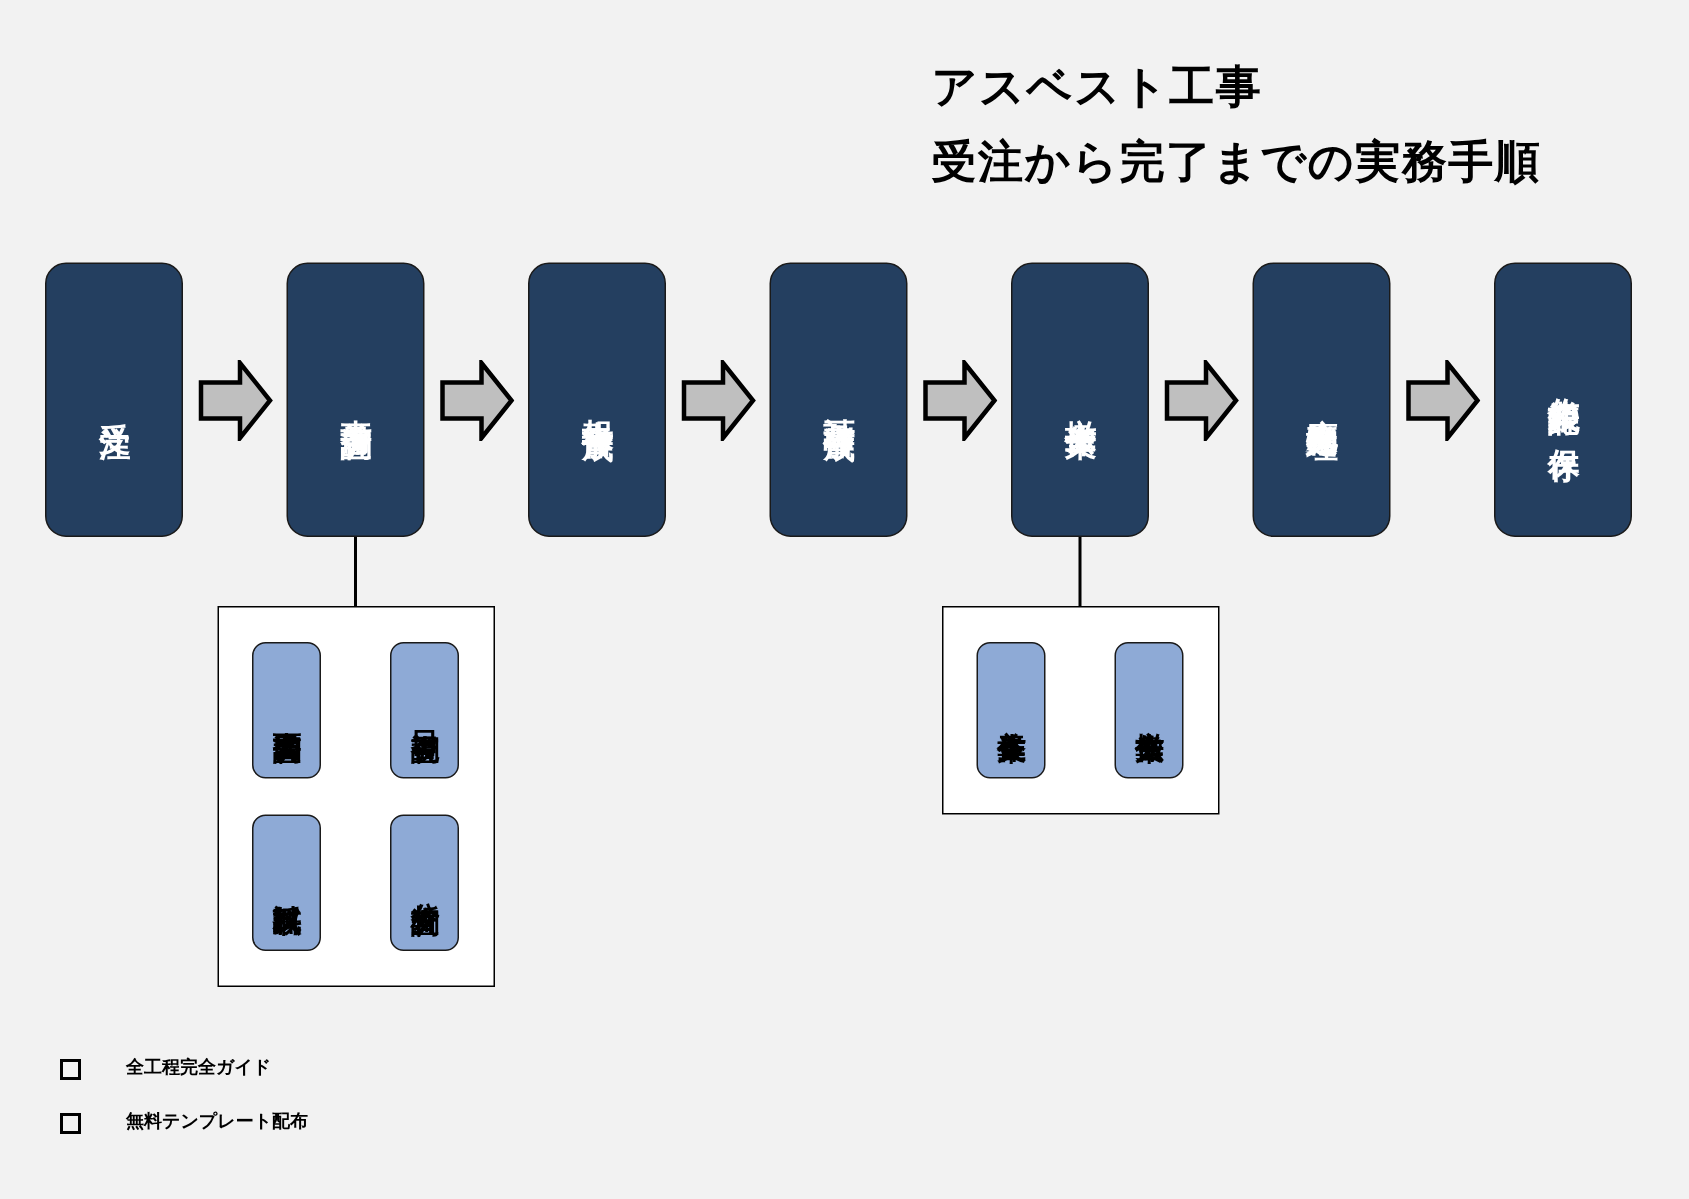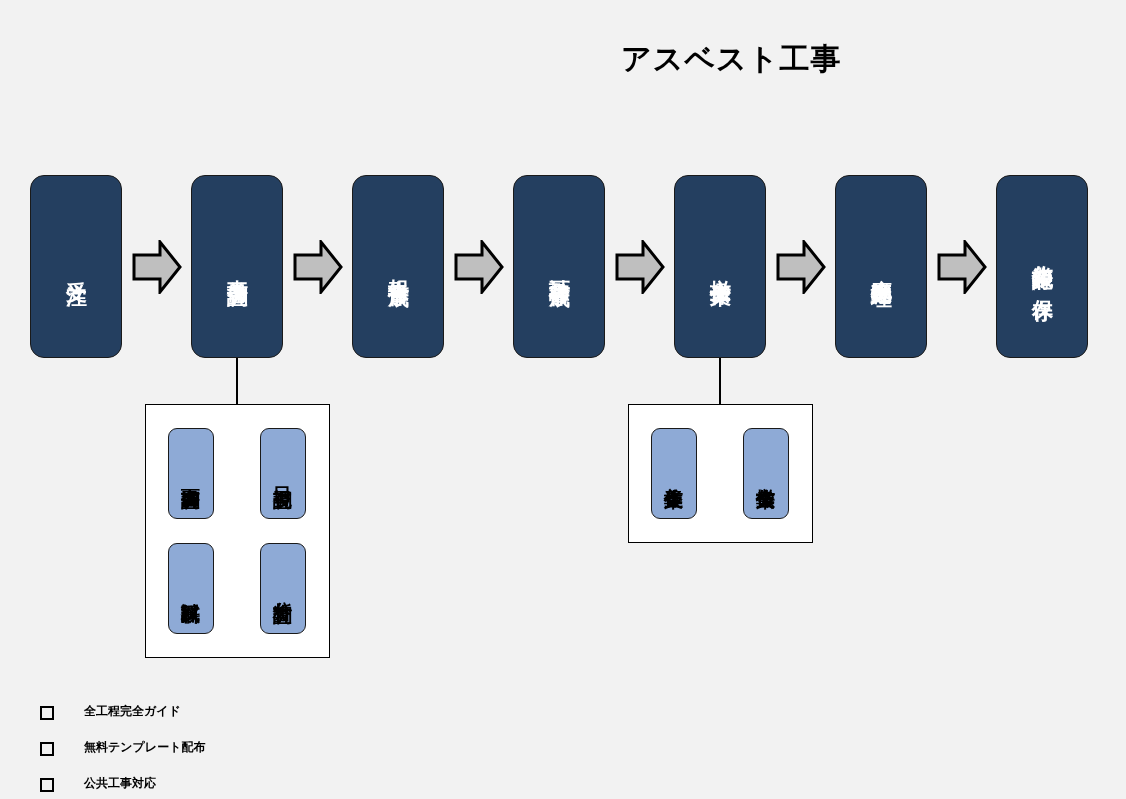--- a/index.html
+++ b/index.html
@@ -47,20 +47,21 @@
     .bullet-row .box {
       width: 14px; height: 14px; border: 2px solid #000; box-sizing: border-box;
       margin-right: 30px; margin-left: 2px;
     }
   </style>
 </head>
 <body>
 
 <div class="title">
   <div>アスベスト工事</div>
+  <div>受注から完了までの実務手順</div>
 </div>
 
 <div class="step" style="left:30px">
   <span class="vtext">受注</span>
 </div>
 <div class="step" style="left:191px">
   <span class="vtext">事前調査</span>
 </div>
 <div class="step" style="left:352px">
   <span class="vtext">報告書作成</span>
@@ -125,17 +126,13 @@
 
 <div class="bullets">
   <div class="bullet-row">
     <span class="box"></span>
     <span>全工程完全ガイド</span>
   </div>
   <div class="bullet-row">
     <span class="box"></span>
     <span>無料テンプレート配布</span>
   </div>
-  <div class="bullet-row">
-    <span class="box"></span>
-    <span>公共工事対応</span>
-  </div>
 </div>
 
 </body></html>

